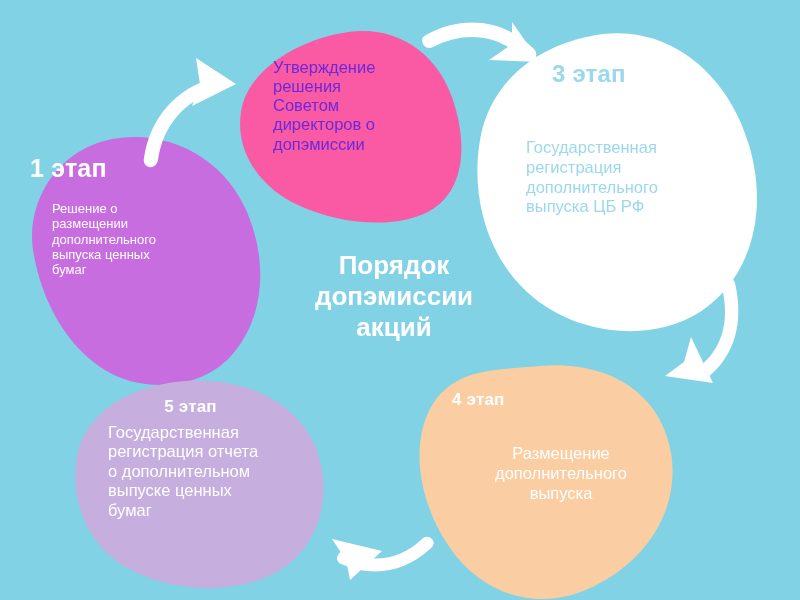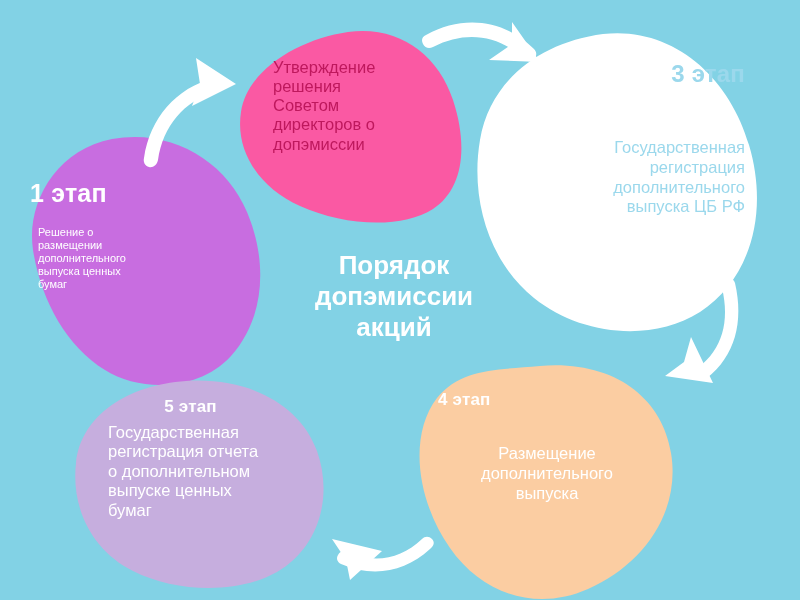--- a/index.html
+++ b/index.html
@@ -41,77 +41,76 @@
   .stage-body {
     margin: 0;
     font-weight: 400;
     line-height: 1.16;
     white-space: pre-line;
   }
 
   
   #stage-1 {
     left: 26px;
-    top: 179px;
+    top: 154px;
     width: 215px;
   }
   #stage-1 .stage-label {
     font-size: 25px;
     color: #ffffff;
     margin-left: 4px;
     margin-bottom: 18px;
   }
   #stage-1 .stage-body {
-    font-size: 11px;
-    color: #ffffff;
-    margin-left: 12px;
+    font-size: 13px;
+    color: #ffffff;
+    margin-left: 26px;
     line-height: 1.18;
   }
 
   
   #stage-2 {
     left: 262px;
     top: 58px;
     width: 190px;
   }
   #stage-2 .stage-label {
     font-size: 15.5px;
     color: #ffffff;
     text-align: center;
     width: 126px;
     margin-bottom: 11px;
   }
   #stage-2 .stage-body {
     font-size: 16.5px;
-    color: #be185d;
+    color: #6d28d9;
     margin-left: 11px;
   }
 
   
   #stage-3 {
-    left: 530px;
+    left: 552px;
     top: 60px;
     width: 215px;
-    text-align: right;
   }
   #stage-3 .stage-label {
     font-size: 24px;
     color: #9bd8ec;
     margin-bottom: 50px;
   }
   #stage-3 .stage-body {
     font-size: 16.5px;
     color: #9bd8ec;
     margin-left: -26px;
     line-height: 1.2;
   }
 
   
   #stage-4 {
-    left: 438px;
+    left: 452px;
     top: 390px;
     width: 200px;
   }
   #stage-4 .stage-label {
     font-size: 17px;
     color: #ffffff;
     margin-bottom: 34px;
   }
   #stage-4 .stage-body {
     font-size: 16.5px;

